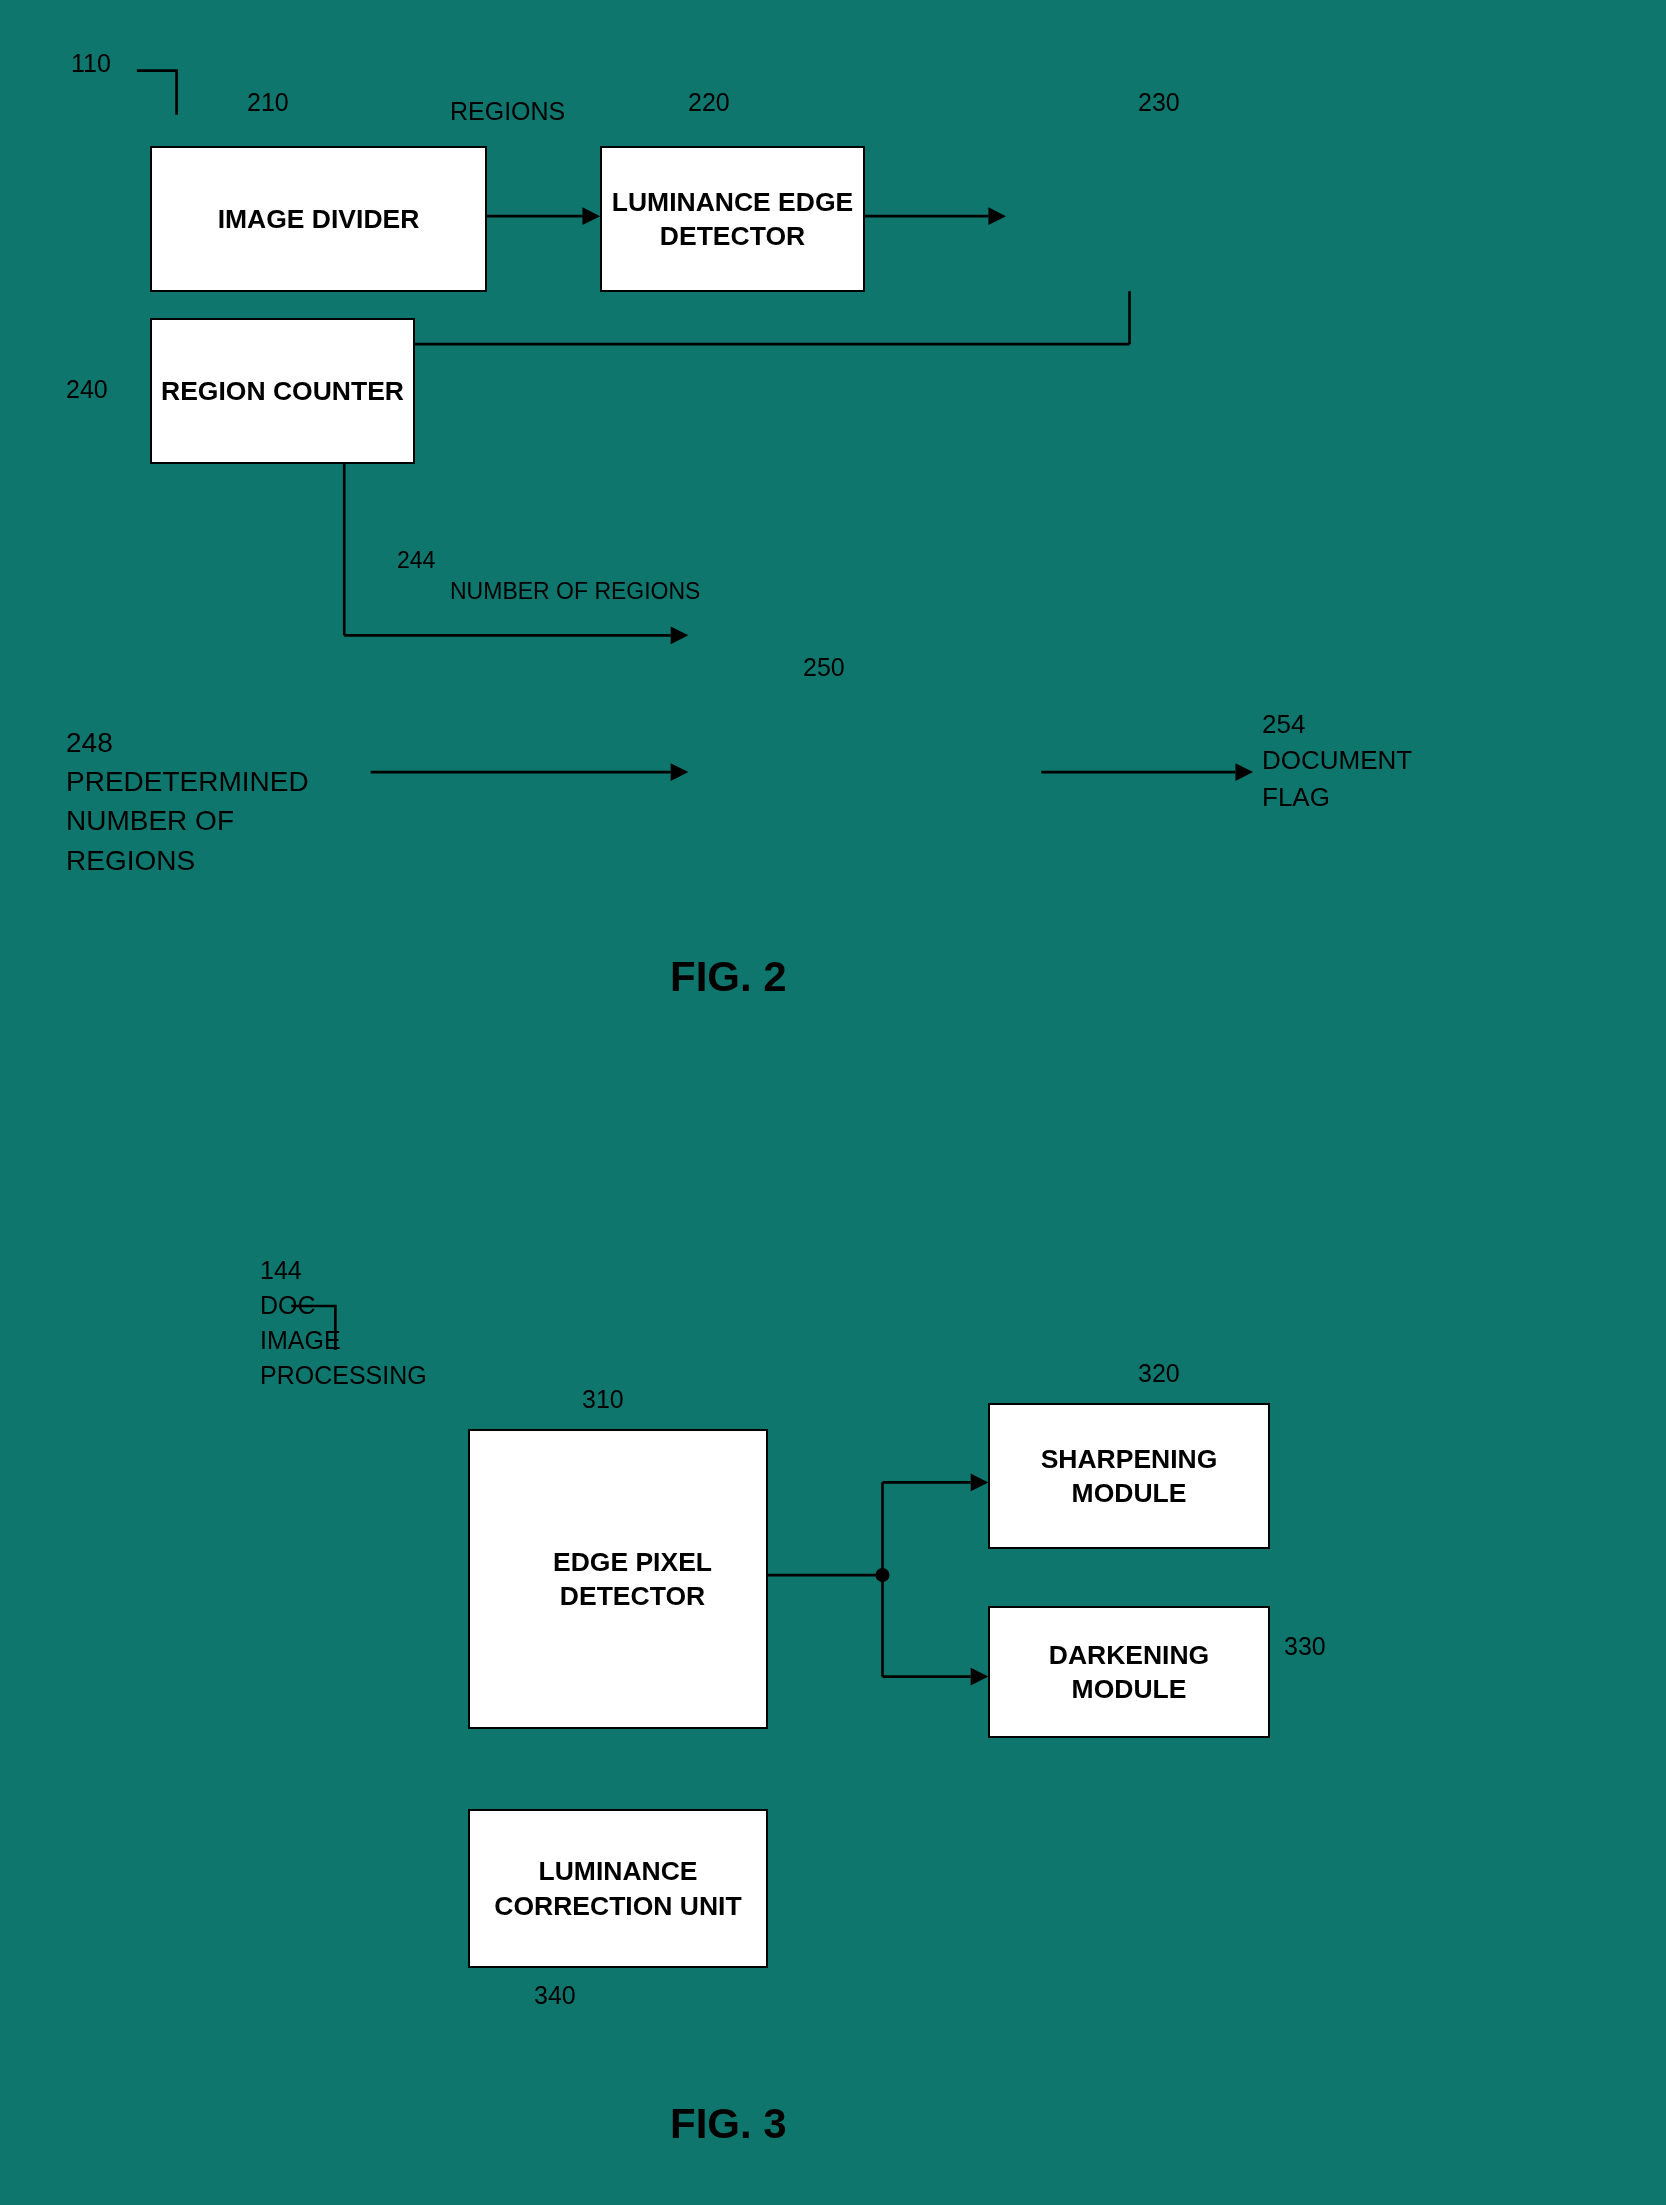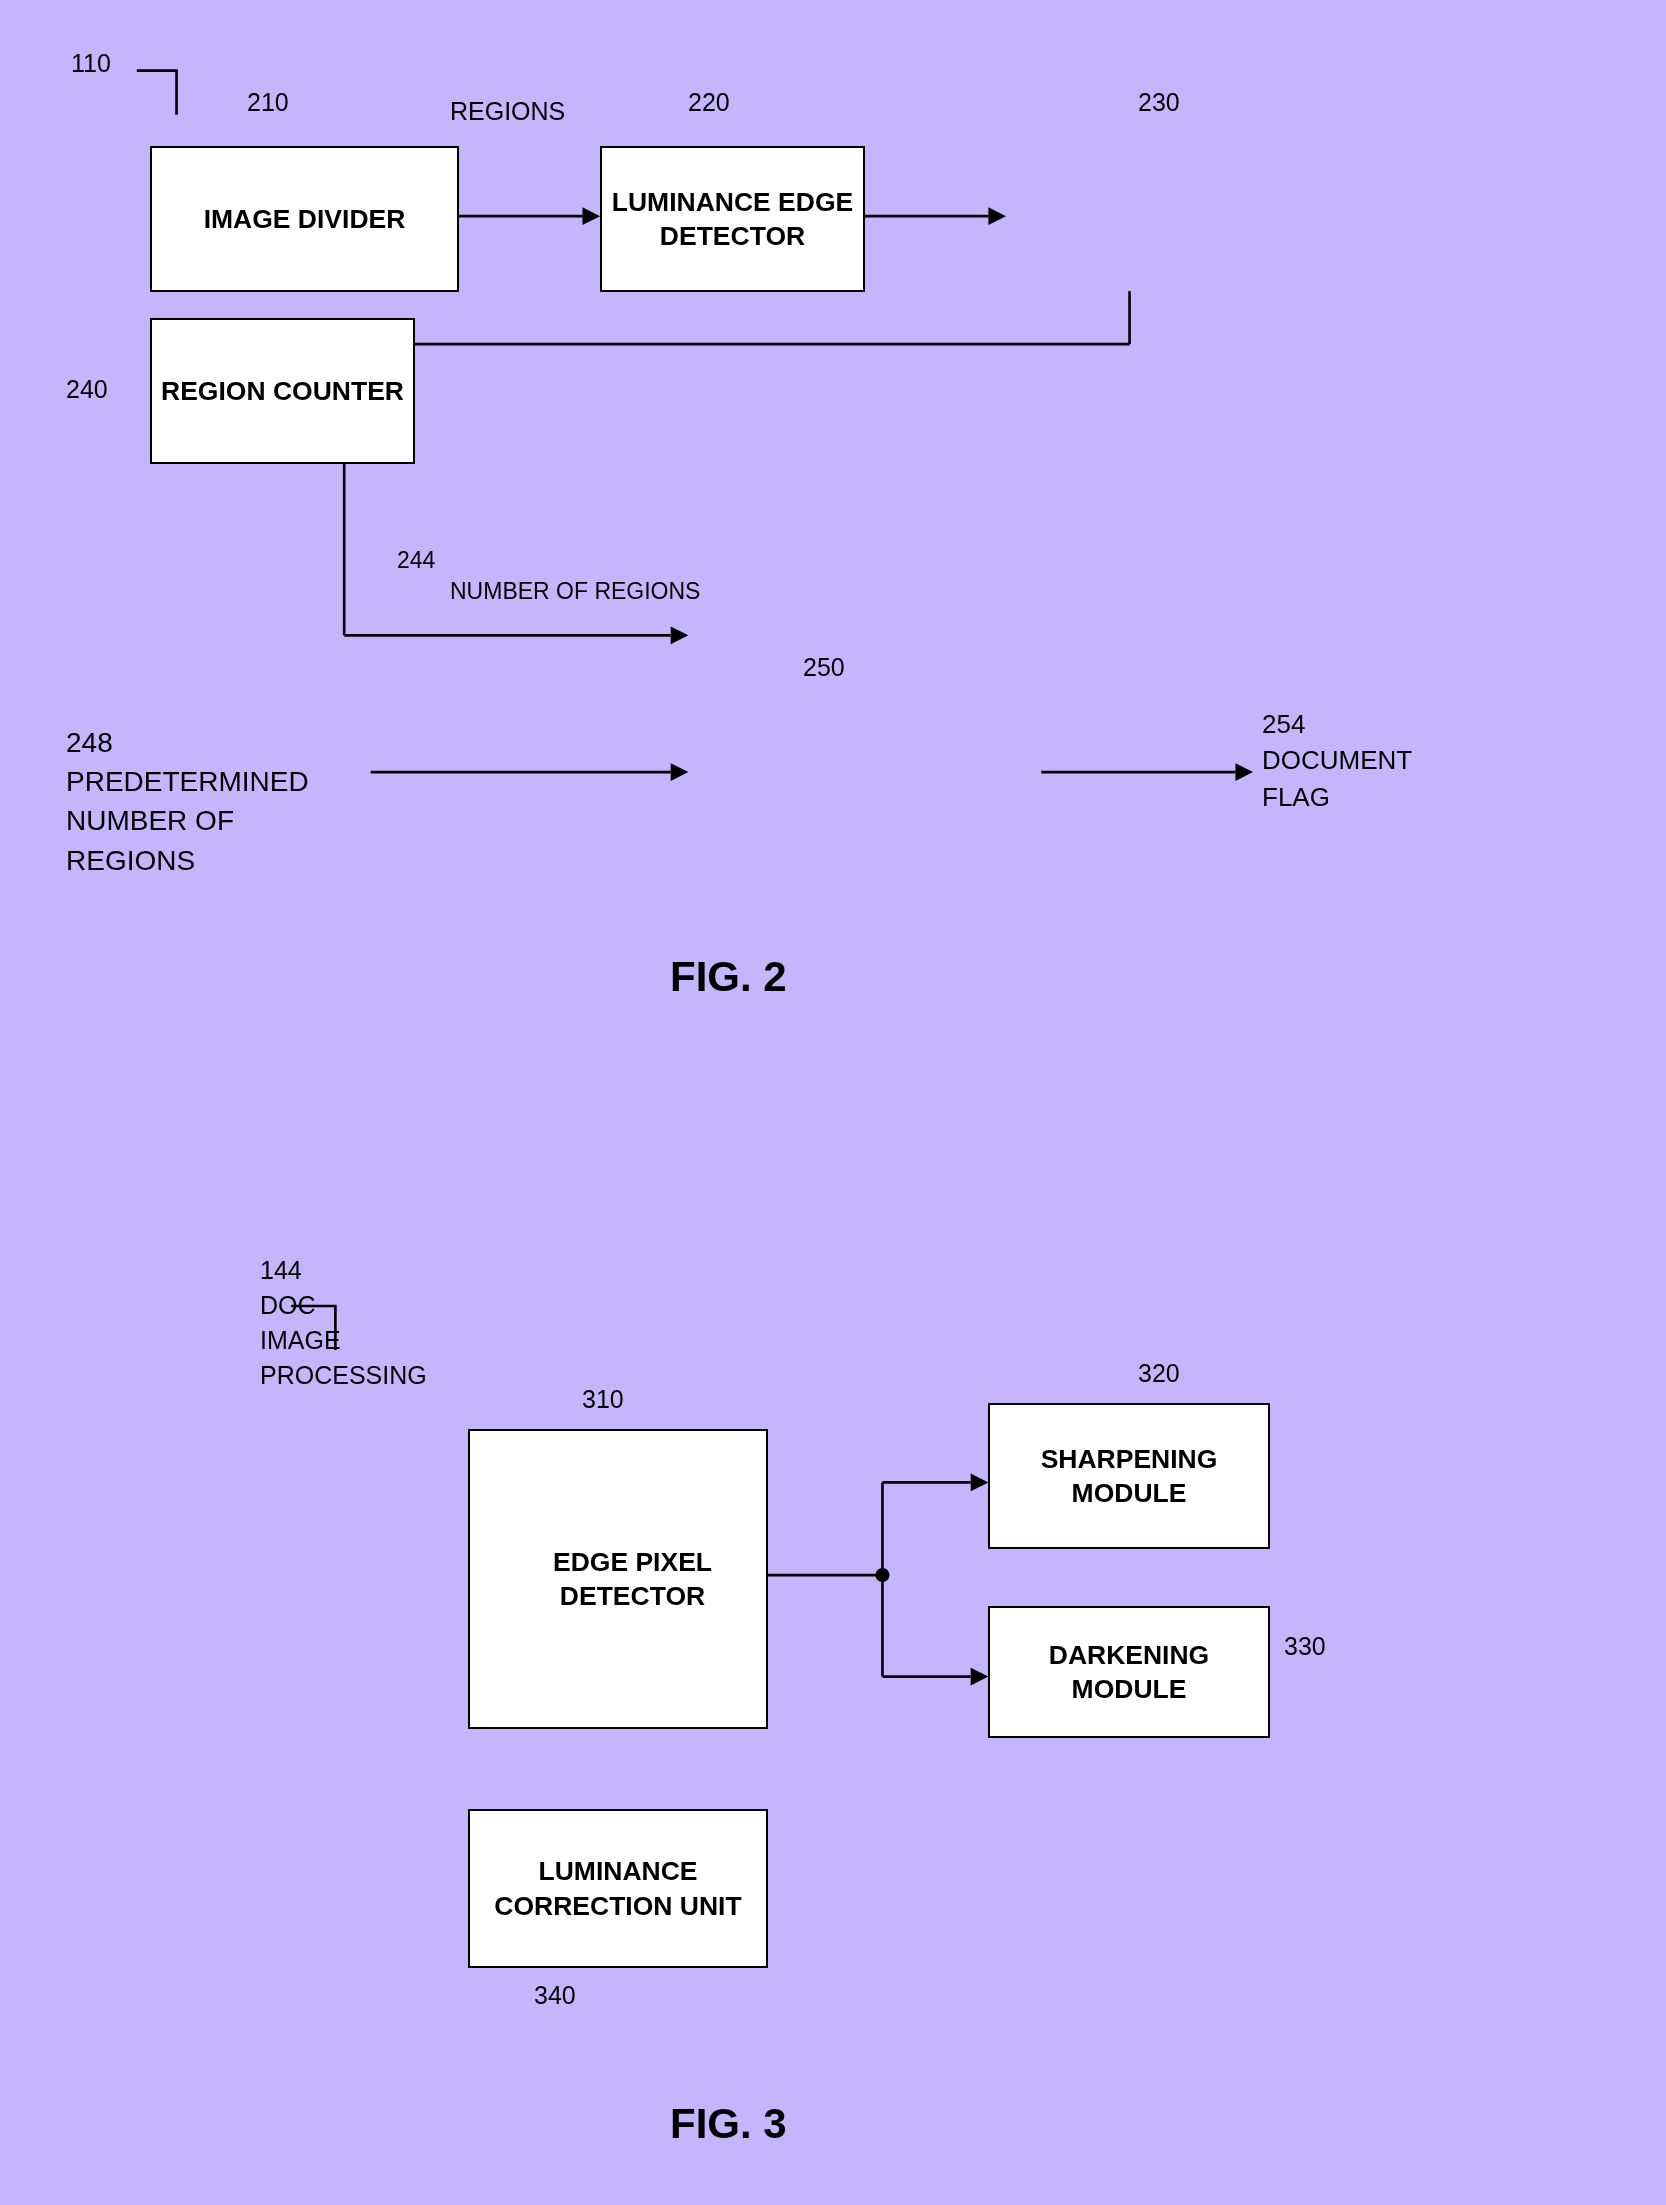--- a/index.html
+++ b/index.html
@@ -9,21 +9,21 @@
       width: 1667px;
       min-height: 2206px;
       position: relative;
       overflow: hidden;
     }
 
     .diagram-container {
       position: relative;
       width: 1667px;
       height: 2206px;
-      background: #c4b5fd;
+      background: #0f766e;
     }
 
     
     .ref-label {
       position: absolute;
       font-size: 25px;
       font-weight: normal;
       color: #000;
       font-family: Arial, sans-serif;
     }
@@ -101,21 +101,21 @@
     <line x1="1000" y1="1680" x2="1100" y2="1680" stroke="#000" stroke-width="3"></line>
     <polygon points="1100,1670 1120,1680 1100,1690" fill="#000"></polygon>
 
     <line x1="1000" y1="1785" x2="1000" y2="1900" stroke="#000" stroke-width="3"></line>
     <line x1="1000" y1="1900" x2="1100" y2="1900" stroke="#000" stroke-width="3"></line>
     <polygon points="1100,1890 1120,1900 1100,1910" fill="#000"></polygon>
   </svg>
 
   <div class="ref-label" style="left:71px; top:49px;">110</div>
 
-  <div class="block-box" style="left:150px; top:146px; width:309px; height:146px;">IMAGE
+  <div class="block-box" style="left:150px; top:146px; width:337px; height:146px;">IMAGE
 DIVIDER</div>
 
   <div class="ref-label" style="left:247px; top:88px;">210</div>
 
   <div class="ref-label" style="left:450px; top:97px; font-size:25px; font-weight:normal;">REGIONS</div>
 
   <div class="block-box" style="left:600px; top:146px; width:265px; height:146px;">LUMINANCE EDGE
 DETECTOR</div>
 
   <div class="ref-label" style="left:688px; top:88px;">220</div>

